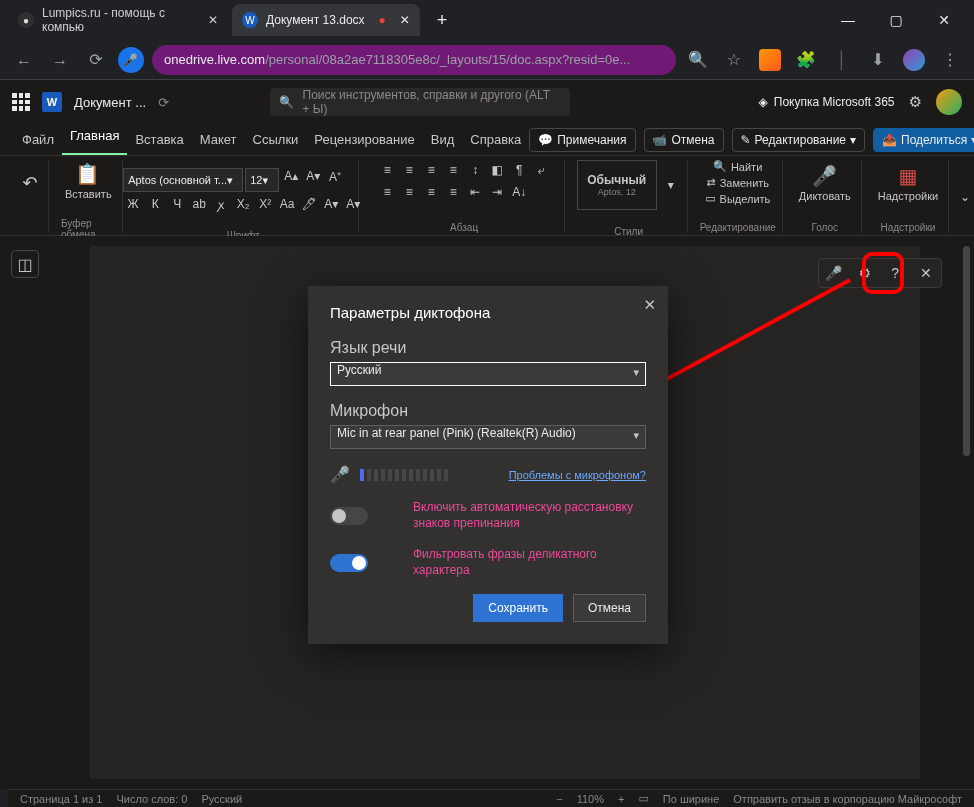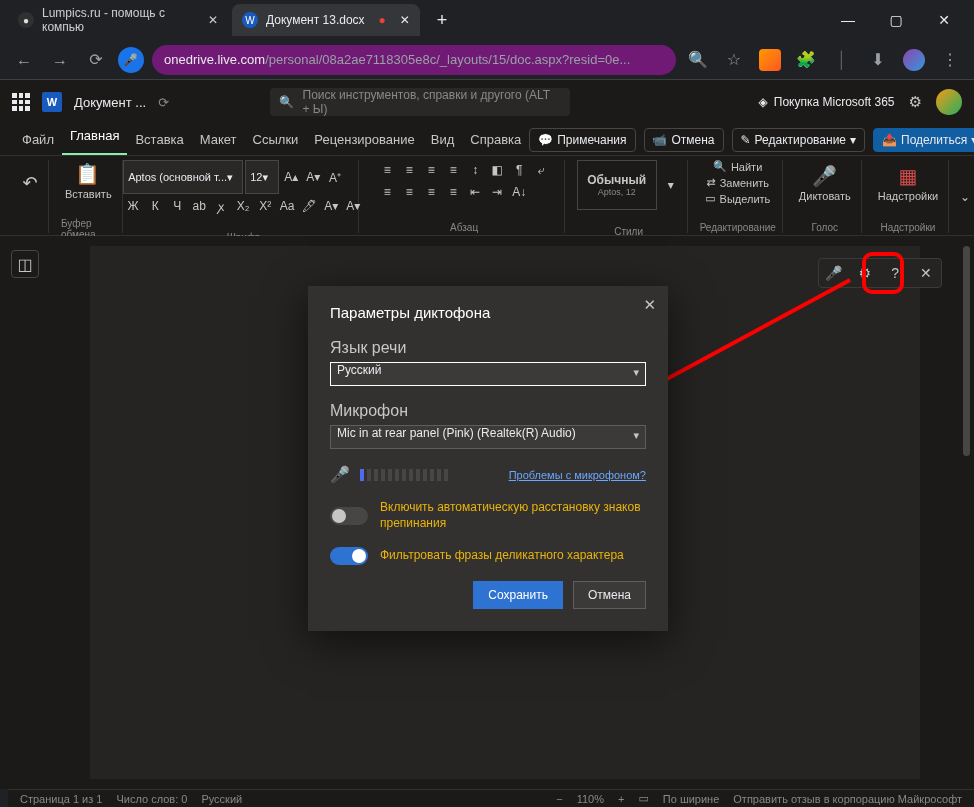--- a/index.html
+++ b/index.html
@@ -49,21 +49,21 @@
 .ribbon { height:80px; background:#1b1a19; display:flex; padding:4px 14px 2px; gap:6px; font-size:11px; border-bottom:1px solid #323130; }
 .rgroup { display:flex; flex-direction:column; align-items:center; padding:0 6px; border-right:1px solid #323130; }
 .rgroup:last-child { border-right:none; }
 .rgroup-body { flex:1; display:flex; align-items:center; gap:4px; }
 .rgroup-label { font-size:10px; color:#8a8886; margin-top:16px; }
 .rbtn-lg { display:flex; flex-direction:column; align-items:center; gap:2px; color:#c8c6c4; padding:2px 4px; cursor:pointer; }
 .rbtn-lg .ricon { font-size:20px; }
 .rbtn-sm { width:20px; height:20px; display:flex; align-items:center; justify-content:center; color:#c8c6c4; font-size:12px; cursor:pointer; }
 .rcol { display:flex; flex-direction:column; gap:2px; }
 .rrow { display:flex; gap:2px; align-items:center; }
-.font-sel { height:34px; background:#292827; border:1px solid #484644; color:#e8eaed; font-size:11px; padding:0 4px; display:flex; align-items:center; }
+.font-sel { height:24px; background:#292827; border:1px solid #484644; color:#e8eaed; font-size:11px; padding:0 4px; display:flex; align-items:center;margin-top:8px; }
 .style-box { width:80px; height:50px; border:1px solid #484644; display:flex; flex-direction:column; align-items:center; justify-content:center; color:#c8c6c4; }
 .edit-col { display:flex; flex-direction:column; gap:3px; font-size:11px; color:#c8c6c4; }
 .edit-item { display:flex; align-items:center; gap:4px; cursor:pointer; }
 
 
 .doc-area { position:absolute; top:236px; left:0; right:0; bottom:18px; background:#1b1a19; display:flex; }
 .doc-left-rail { width:50px; display:flex; flex-direction:column; align-items:center; padding-top:14px; }
 .rail-btn { width:28px; height:28px; border:1px solid #484644; border-radius:4px; display:flex; align-items:center; justify-content:center; color:#c8c6c4; }
 .doc-page { flex:1; margin:10px 40px; background:#252423; position:relative; }
 .right-scroll { width:14px; background:#1b1a19; position:relative; }
@@ -86,21 +86,21 @@
 .mic-level { display:flex; align-items:center; gap:10px; margin-bottom:16px; }
 .mic-bars { display:flex; gap:3px; }
 .mic-bars span { width:4px; height:12px; background:#484644; }
 .mic-bars span.on { background:#4f6bed; }
 .mic-link { margin-left:auto; font-size:11px; color:#6ba7ff; text-decoration:underline; cursor:pointer; }
 .toggle-row { display:flex; align-items:center; gap:12px; margin-bottom:16px; }
 .toggle { width:38px; height:18px; border-radius:10px; background:#484644; position:relative; cursor:pointer; flex-shrink:0; }
 .toggle .knob { position:absolute; top:2px; left:2px; width:14px; height:14px; background:#c8c6c4; border-radius:50%; }
 .toggle.on { background:#2e72d2; }
 .toggle.on .knob { left:22px; background:#fff; }
-.toggle-label { font-size:12px; color:#eab308; line-height:1.3; }
+.toggle-label { font-size:12px; color:#ec4899; line-height:1.3;margin-left:33px; }
 .dlg-actions { display:flex; justify-content:flex-end; gap:10px; margin-top:10px; }
 .dlg-btn { height:28px; padding:12px 14px; font-size:12px; border:1px solid #605e5c; background:#3b3a39; color:#e8eaed; cursor:pointer; display:flex; align-items:center; }
 .dlg-btn.primary { background:#2e72d2; border-color:#2e72d2; color:#fff; }
 
 
 .arrow-svg { position:absolute; top:262px; left:595px; width:270px; height:160px; pointer-events:none; }
 
 
 .status { position:absolute; bottom:0; left:8px; right:0; height:18px; background:#1b1a19; display:flex; align-items:center; padding:0 12px; font-size:11px; color:#8a8886; gap:14px; border-top:1px solid #323130; }
 .status-right { margin-left:auto; display:flex; gap:14px; align-items:center; }

